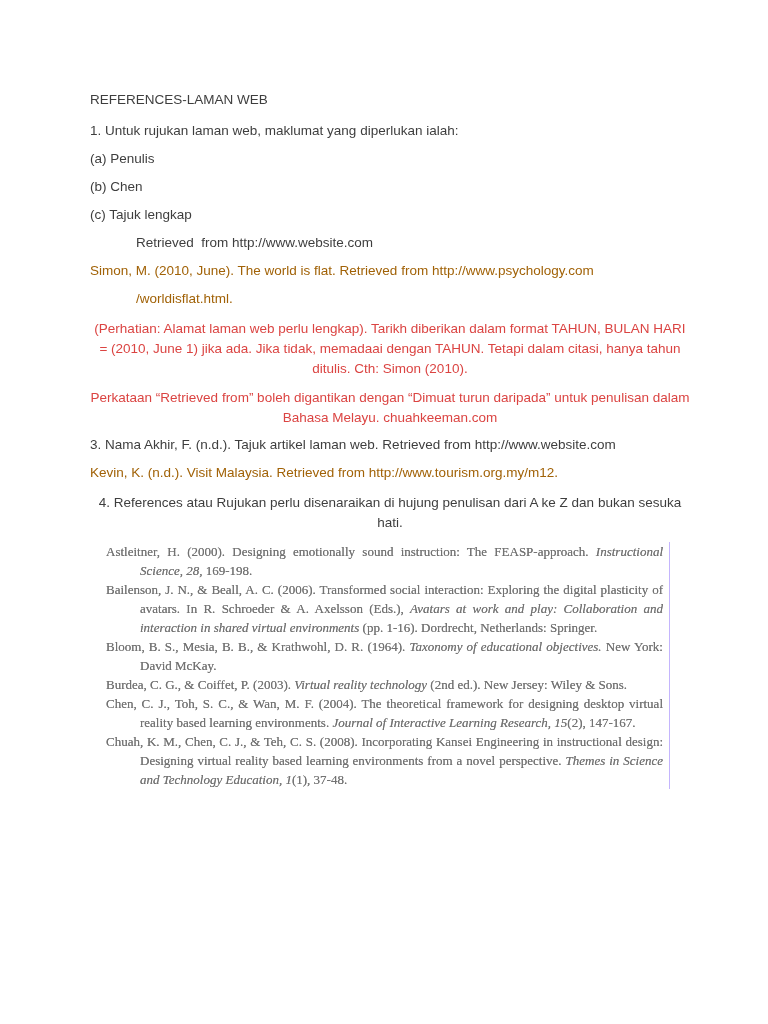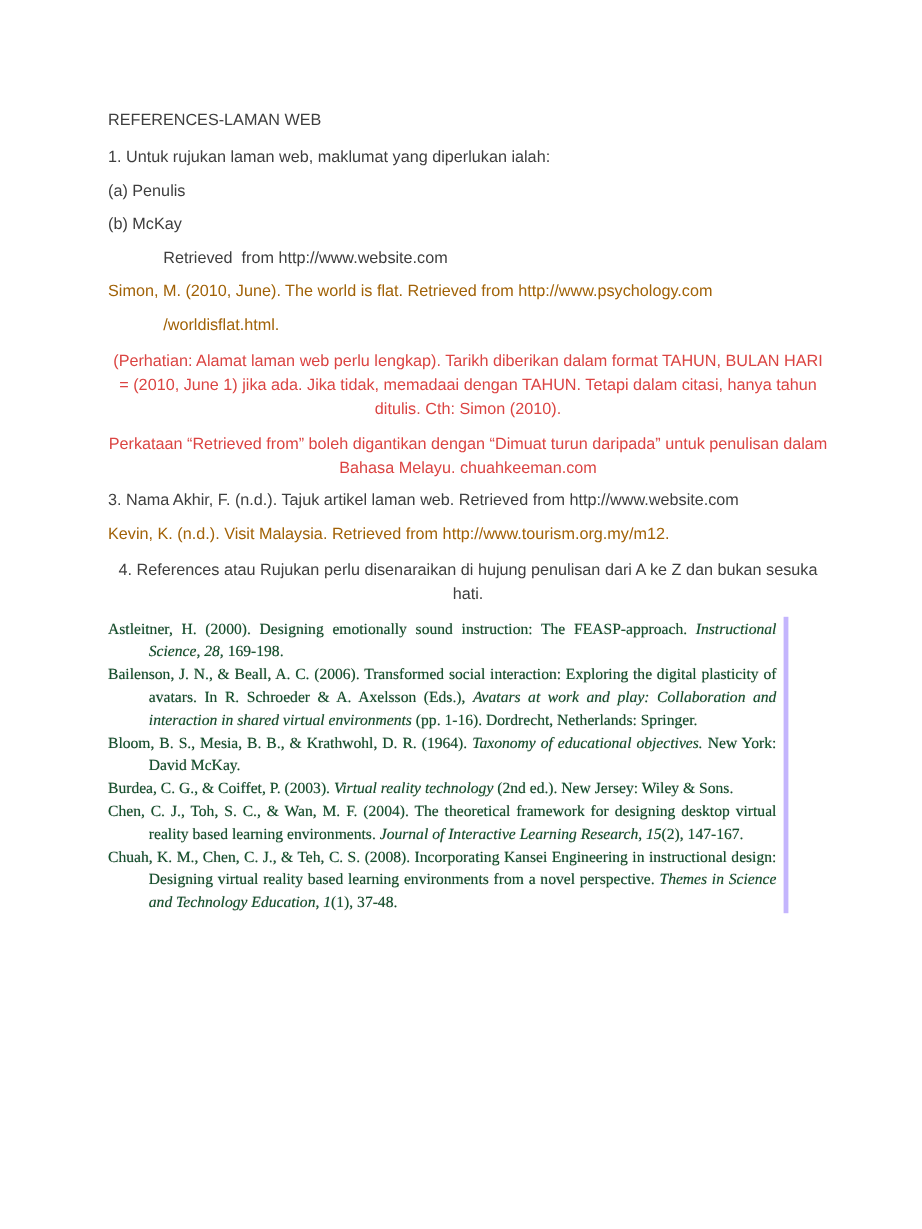--- a/index.html
+++ b/index.html
@@ -33,43 +33,45 @@
   }
   .blue { color: #a16207; }
   .red  { color: #db4442; }
   .title { margin-bottom: 15px; }
   .scan-block {
     margin-top: 8px;
     width: 557px;
     font-family: "Liberation Serif", serif;
     font-size: 13px;
     line-height: 19px;
-    color: #14532d;
+    color: #737373;
     text-align: justify;
     text-shadow: 0 0 0.6px rgba(90,90,90,0.75);
-    border-right: 4px solid #c4b5fd;
+    border-right: 1px solid #c4b5fd;
     padding-right: 6px;
+    margin-left: 16px;
   }
   .ref {
     margin: 0;
     padding-left: 34px;
     text-indent: -34px;
   }
   .ref .it { font-style: italic; }
 </style>
 </head>
 <body>
 
 <div class="page">
 
   <p class="para title">REFERENCES-LAMAN WEB</p>
 
   <p class="para">1. Untuk rujukan laman web, maklumat yang diperlukan ialah:</p>
   <p class="para">(a) Penulis</p>
-  <p class="para">(b) McKay</p>
+  <p class="para">(b) Chen</p>
+  <p class="para">(c) Tajuk lengkap</p>
 
   <p class="para indented">Retrieved  from http://www.website.com</p>
 
   <p class="para blue">Simon, M. (2010, June). The world is flat. Retrieved from http://www.psychology.com</p>
   <p class="para blue indented">/worldisflat.html.</p>
 
   <p class="para red multiline">(Perhatian: Alamat laman web perlu lengkap). Tarikh diberikan dalam format TAHUN, BULAN HARI = (2010, June 1) jika ada. Jika tidak, memadaai dengan TAHUN. Tetapi dalam citasi, hanya tahun ditulis. Cth: Simon (2010).</p>
   <p class="para red multiline">Perkataan “Retrieved from” boleh digantikan dengan “Dimuat turun daripada” untuk penulisan dalam Bahasa Melayu. chuahkeeman.com</p>
 
   <p class="para">3. Nama Akhir, F. (n.d.). Tajuk artikel laman web. Retrieved from http://www.website.com</p>

